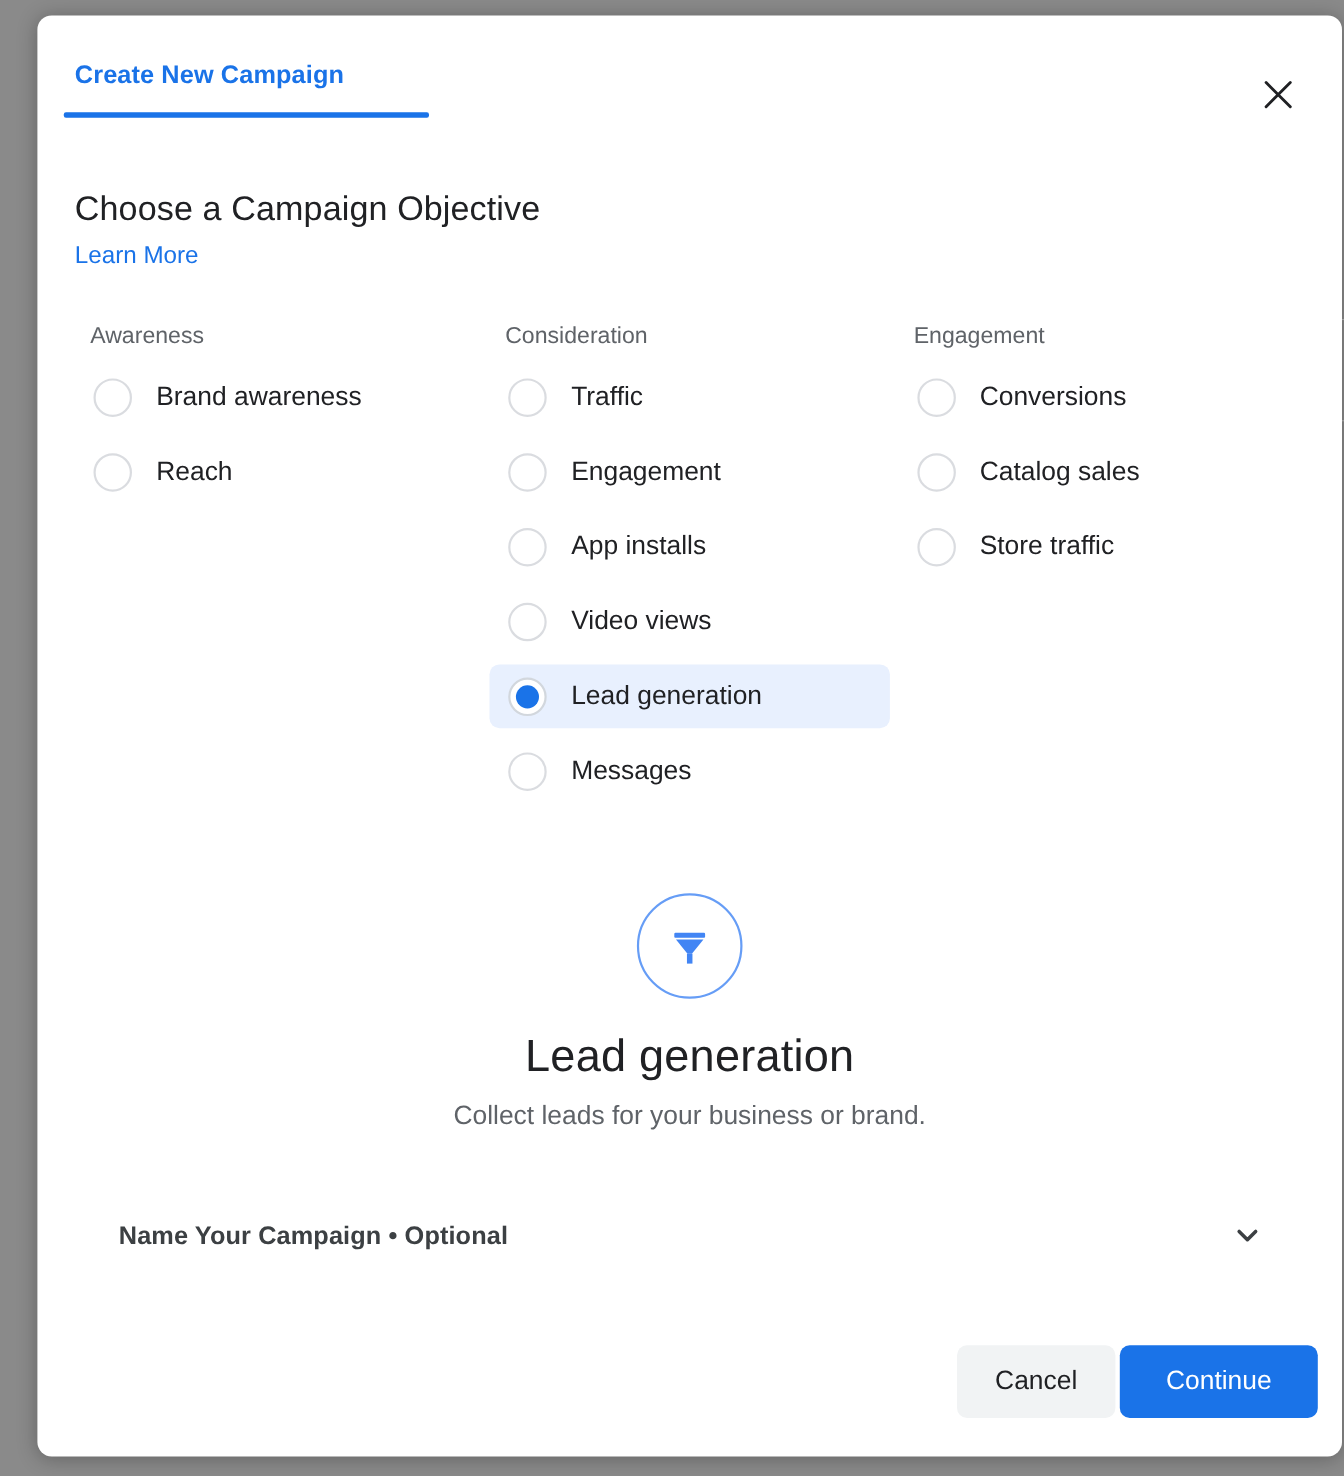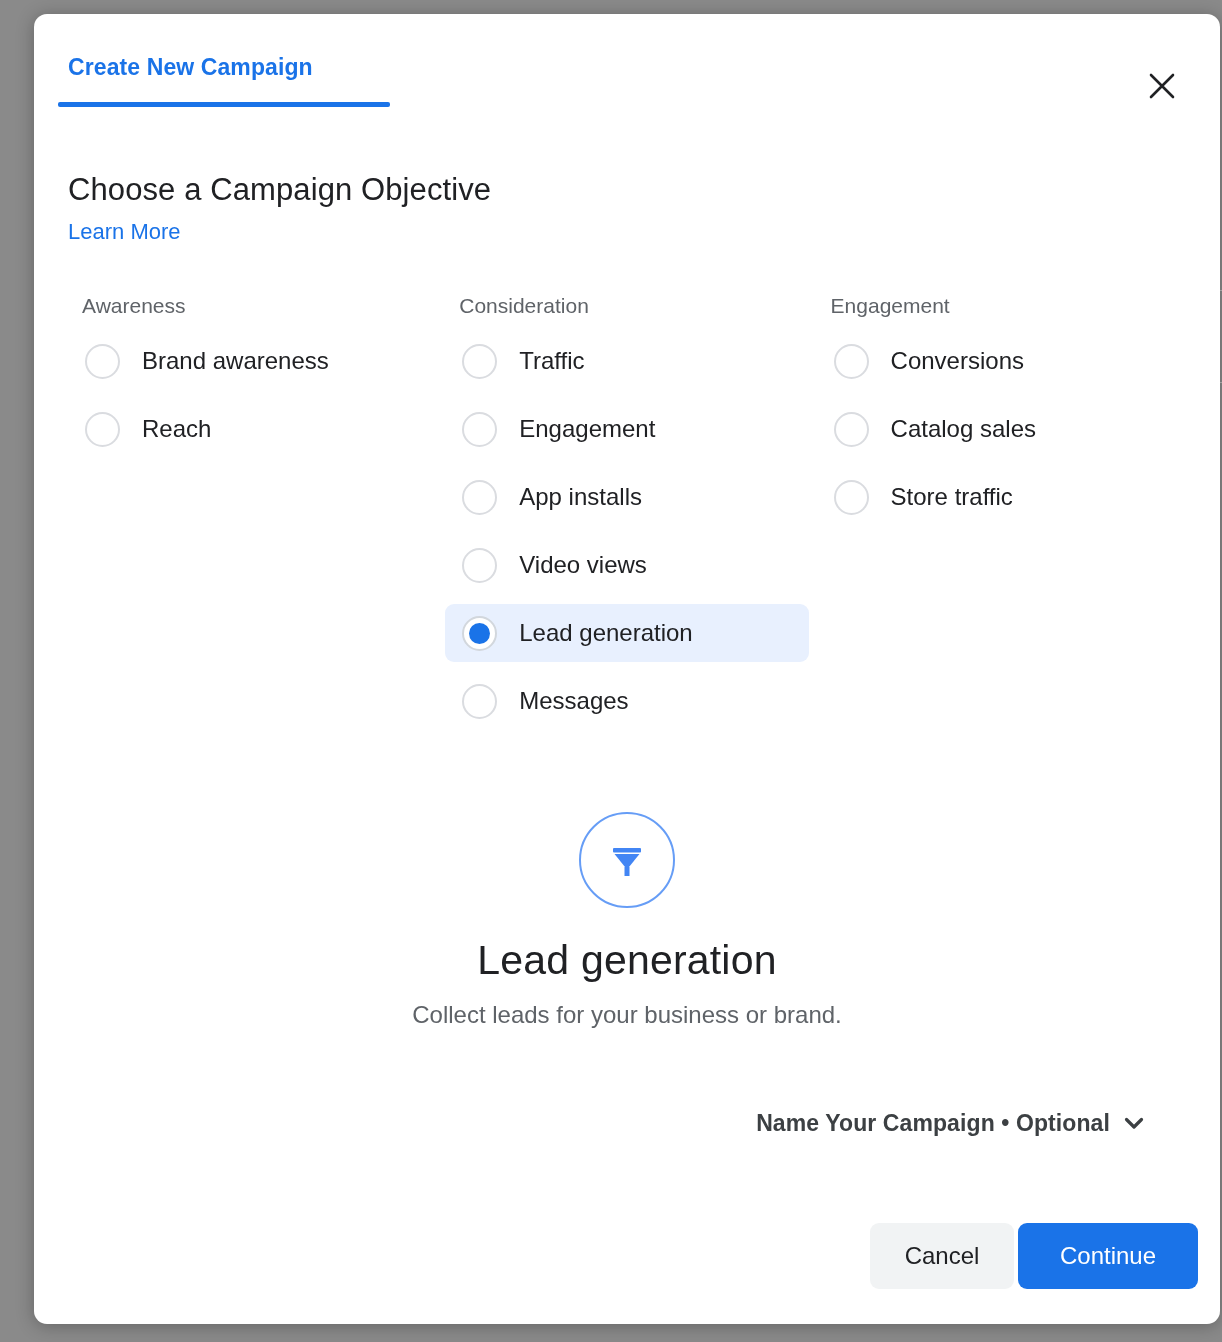--- a/index.html
+++ b/index.html
@@ -205,21 +205,21 @@
     margin-top: 17px;
     font-size: 24px;
     color: #5f6368;
   }
 
   
   .name-section {
     margin-top: 64px;
     display: flex;
     align-items: center;
-    justify-content: flex-end;
+    justify-content: space-between;
     padding: 6px 4px 6px 40px;
     cursor: pointer;
   }
   .name-label {
     font-size: 23px;
     font-weight: 700;
     color: #3c4043;
     letter-spacing: .1px;
   }
   .chevron {

